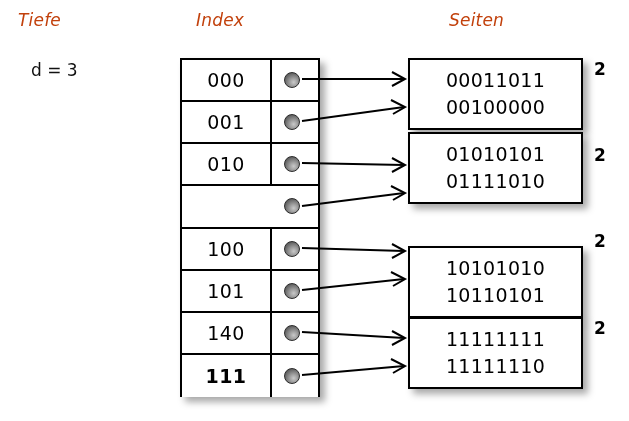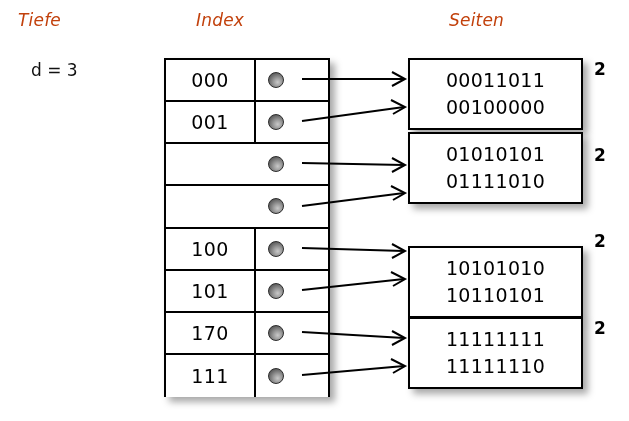--- a/index.html
+++ b/index.html
@@ -43,37 +43,37 @@
     top: 60px;
     font-size: 17px;
     font-weight: 400;
     white-space: nowrap;
     color: #111111;
   }
 
   
   #index-table {
     position: absolute;
-    left: 164px;
+    left: 180px;
     top: 58px;
-    width: 166px;
+    width: 140px;
     height: 339px;
     box-sizing: border-box;
     border: 2px solid #000000;
     background: #fca5a5;
     box-shadow: 5px 5px 7px rgba(0,0,0,0.34);
   }
   .idx-row {
     position: relative;
     height: 42.125px;
     box-sizing: border-box;
     border-bottom: 2px solid #000000;
     background: #ffffff;
   }
-  .idx-row:last-child { border-bottom: none; }
+  .idx-row:last-child { border-bottom: none; font-weight: bold; }
 
   .idx-key {
     position: absolute;
     left: 0;
     top: 0;
     width: 90px;
     height: 100%;
     box-sizing: border-box;
     border-right: 2px solid #000000;
     display: flex;
@@ -164,20 +164,21 @@
     </div>
 
     <div class="idx-row">
       <div class="idx-key">001</div>
       <div class="idx-ptrcell">
         <span class="ptr-dot"></span>
       </div>
     </div>
 
     <div class="idx-row">
+      <div class="idx-key">010</div>
       <div class="idx-ptrcell">
         <span class="ptr-dot"></span>
       </div>
     </div>
 
     <div class="idx-row">
       <div class="idx-ptrcell">
         <span class="ptr-dot"></span>
       </div>
     </div>
@@ -190,21 +191,21 @@
     </div>
 
     <div class="idx-row">
       <div class="idx-key">101</div>
       <div class="idx-ptrcell">
         <span class="ptr-dot"></span>
       </div>
     </div>
 
     <div class="idx-row">
-      <div class="idx-key">170</div>
+      <div class="idx-key">140</div>
       <div class="idx-ptrcell">
         <span class="ptr-dot"></span>
       </div>
     </div>
 
     <div class="idx-row">
       <div class="idx-key">111</div>
       <div class="idx-ptrcell">
         <span class="ptr-dot"></span>
       </div>

